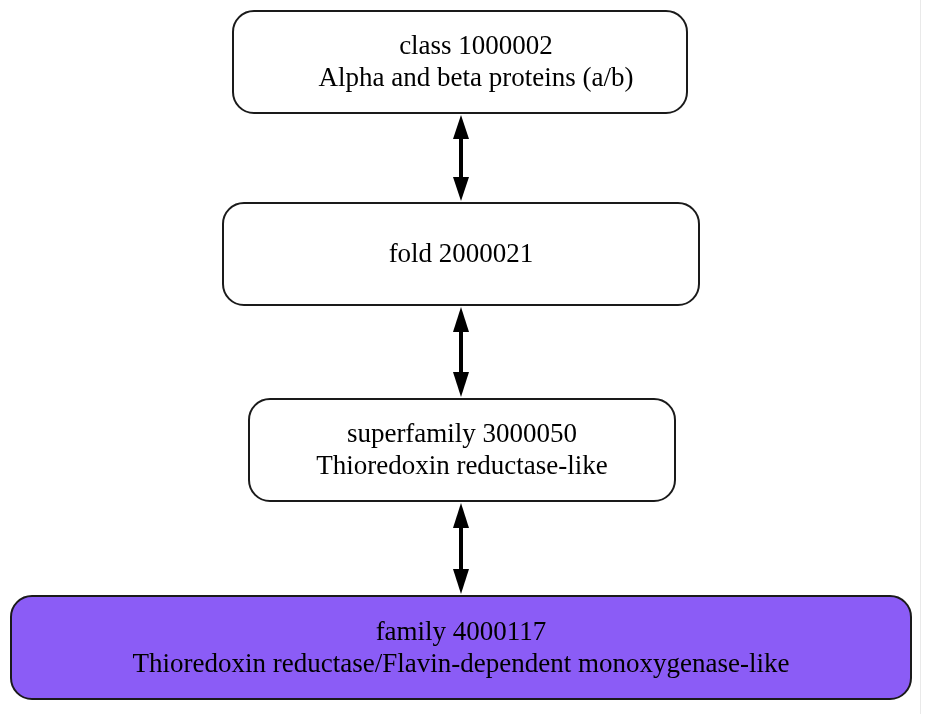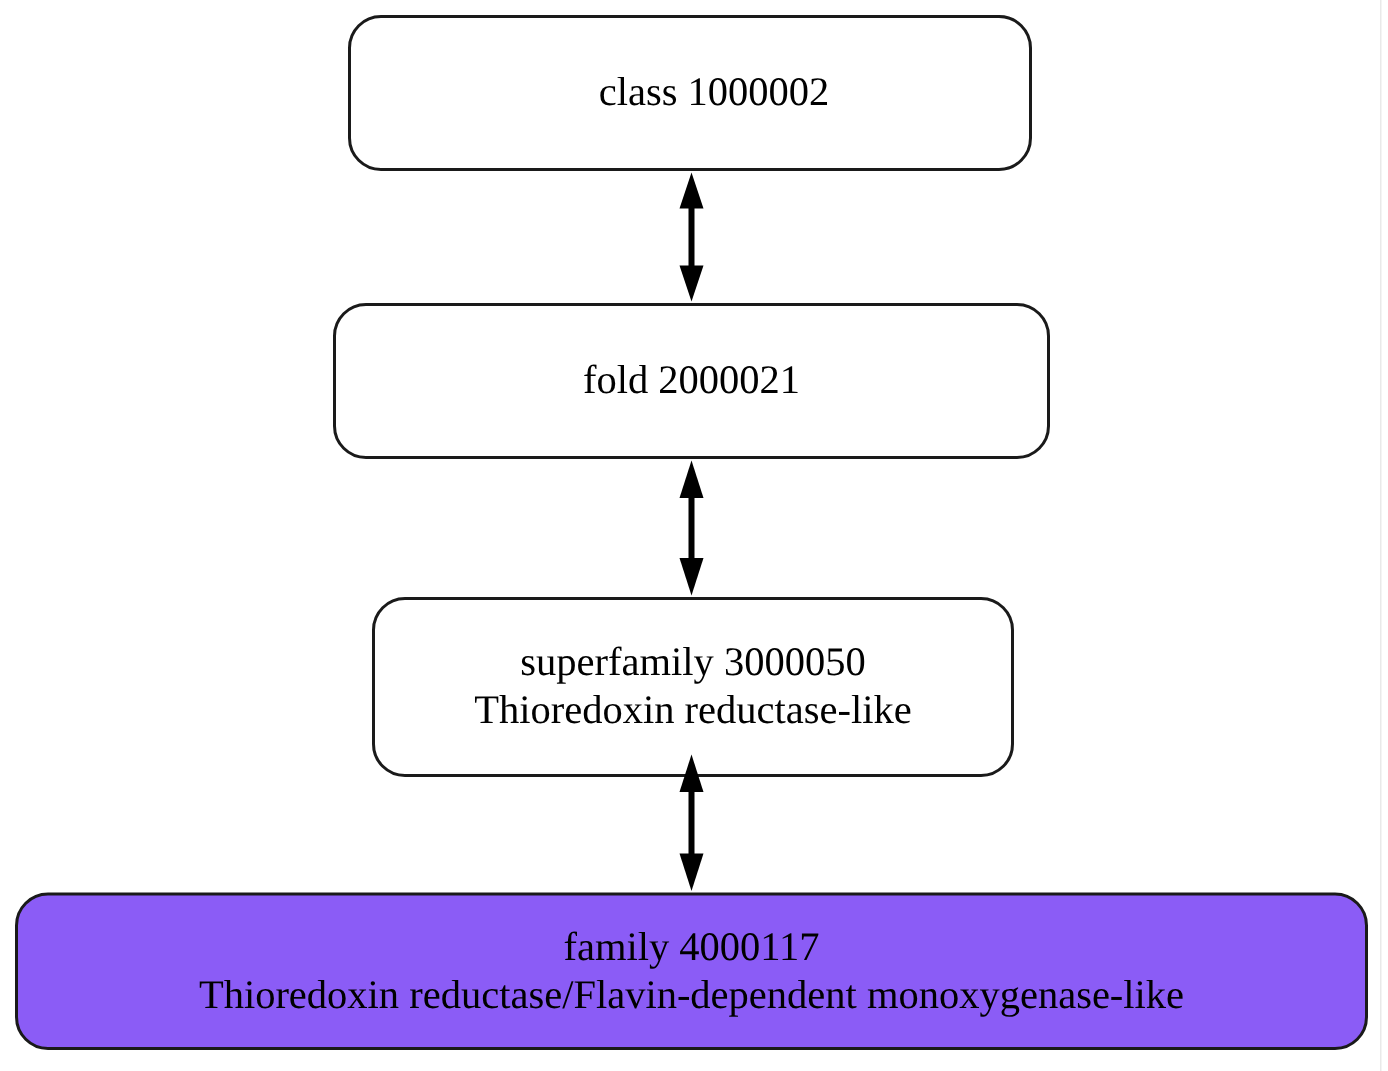--- a/index.html
+++ b/index.html
@@ -53,41 +53,42 @@
     background: #8b5cf6;
   }
   .node .line1,
   .node .line2 {
     display: block;
   }
 
   
   #node-class      { left: 232px; top: 10px;  width: 456px; height: 104px; padding-left: 32px; }
   #node-fold       { left: 222px; top: 202px; width: 478px; height: 104px; gap: 17px; }
-  #node-superfamily{ left: 248px; top: 398px; width: 428px; height: 120px; font-family: Liberation Serif, serif; }
+  #node-superfamily{ left: 248px; top: 398px; width: 428px; height: 104px; font-family: Liberation Serif, serif; }
   #node-family     { left: 10px;  top: 595px; width: 902px; height: 105px; }
 
   
   .connector {
     position: absolute;
     left: 446px;
     width: 30px;
   }
   #conn-1 { top: 113px; height: 90px; }
   #conn-2 { top: 305px; height: 94px; }
   #conn-3 { top: 501px; height: 95px; }
   .connector svg { display: block; width: 30px; height: 100%; }
 </style>
 </head>
 <body>
 
 <div id="canvas">
 
   <div class="node" id="node-class">
     <span class="line1">class 1000002</span>
+    <span class="line2">Alpha and beta proteins (a/b)</span>
   </div>
 
   <div class="connector" id="conn-1">
     <svg viewBox="0 0 30 90" preserveAspectRatio="none">
       <polygon points="15,2 7,26 23,26" fill="#000000"></polygon>
       <rect x="13" y="20" width="4" height="52" fill="#000000"></rect>
       <polygon points="15,88 7,64 23,64" fill="#000000"></polygon>
     </svg>
   </div>
 

